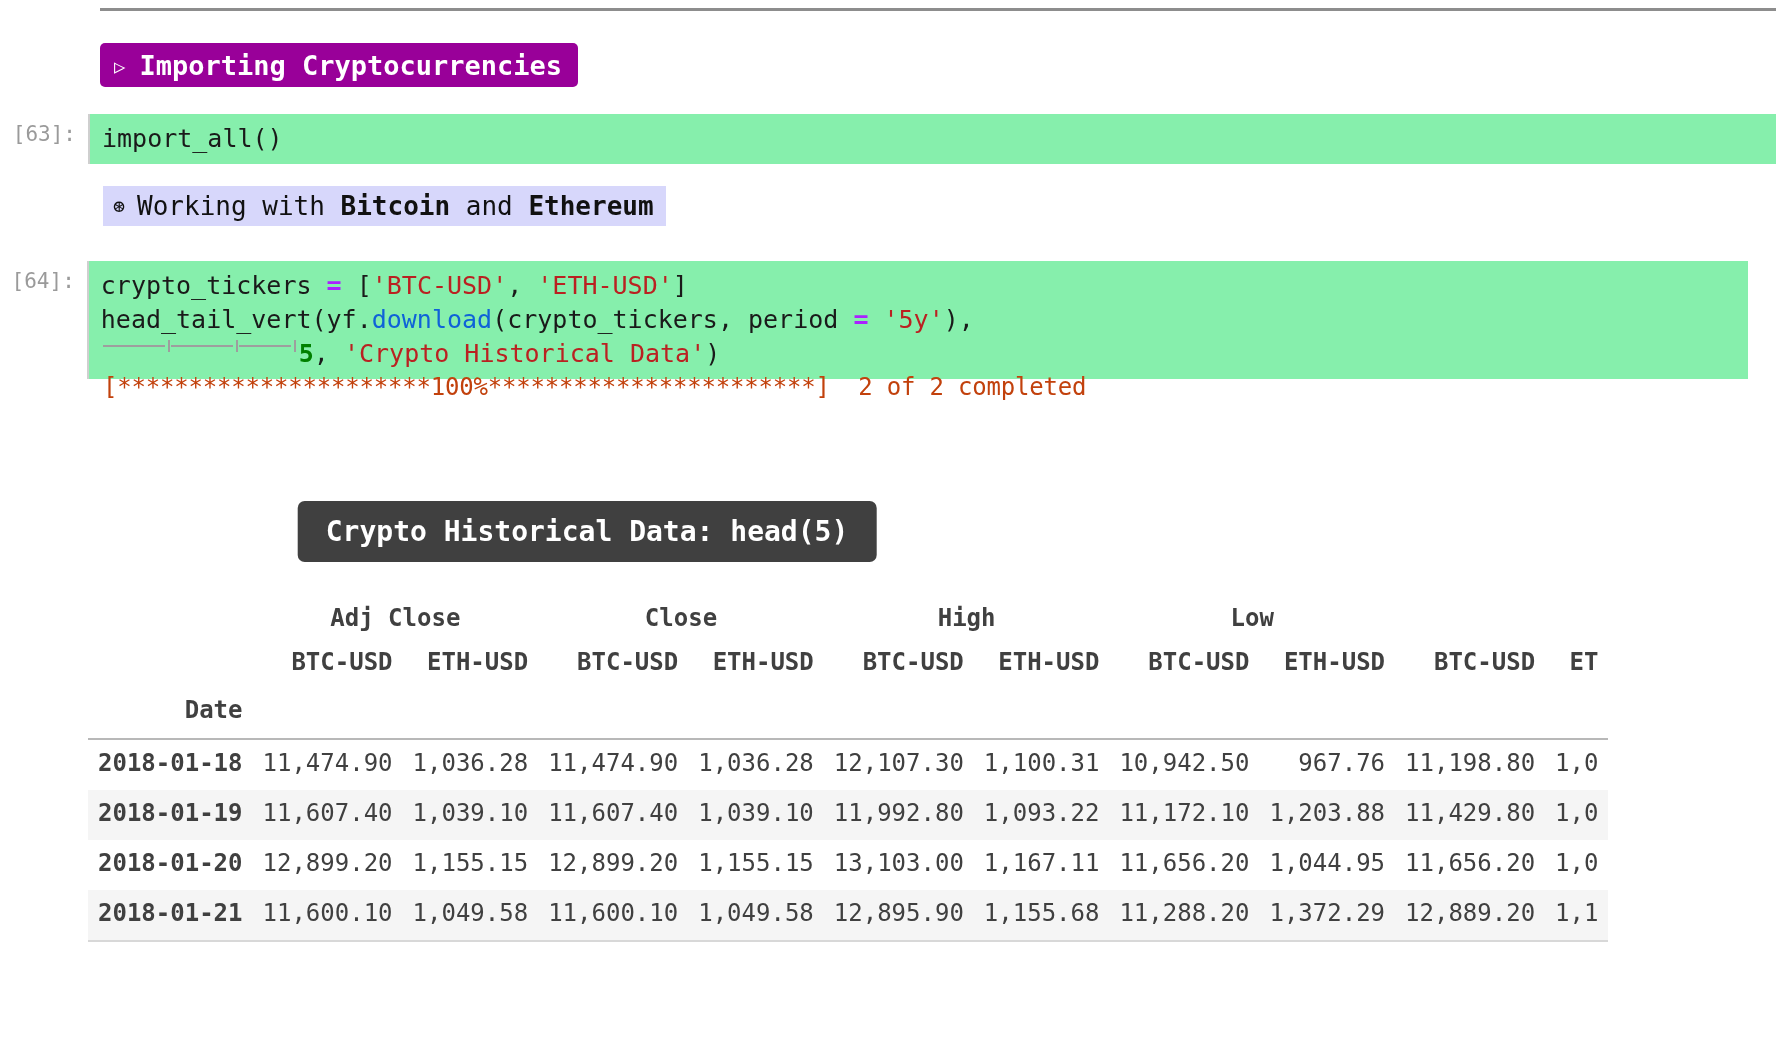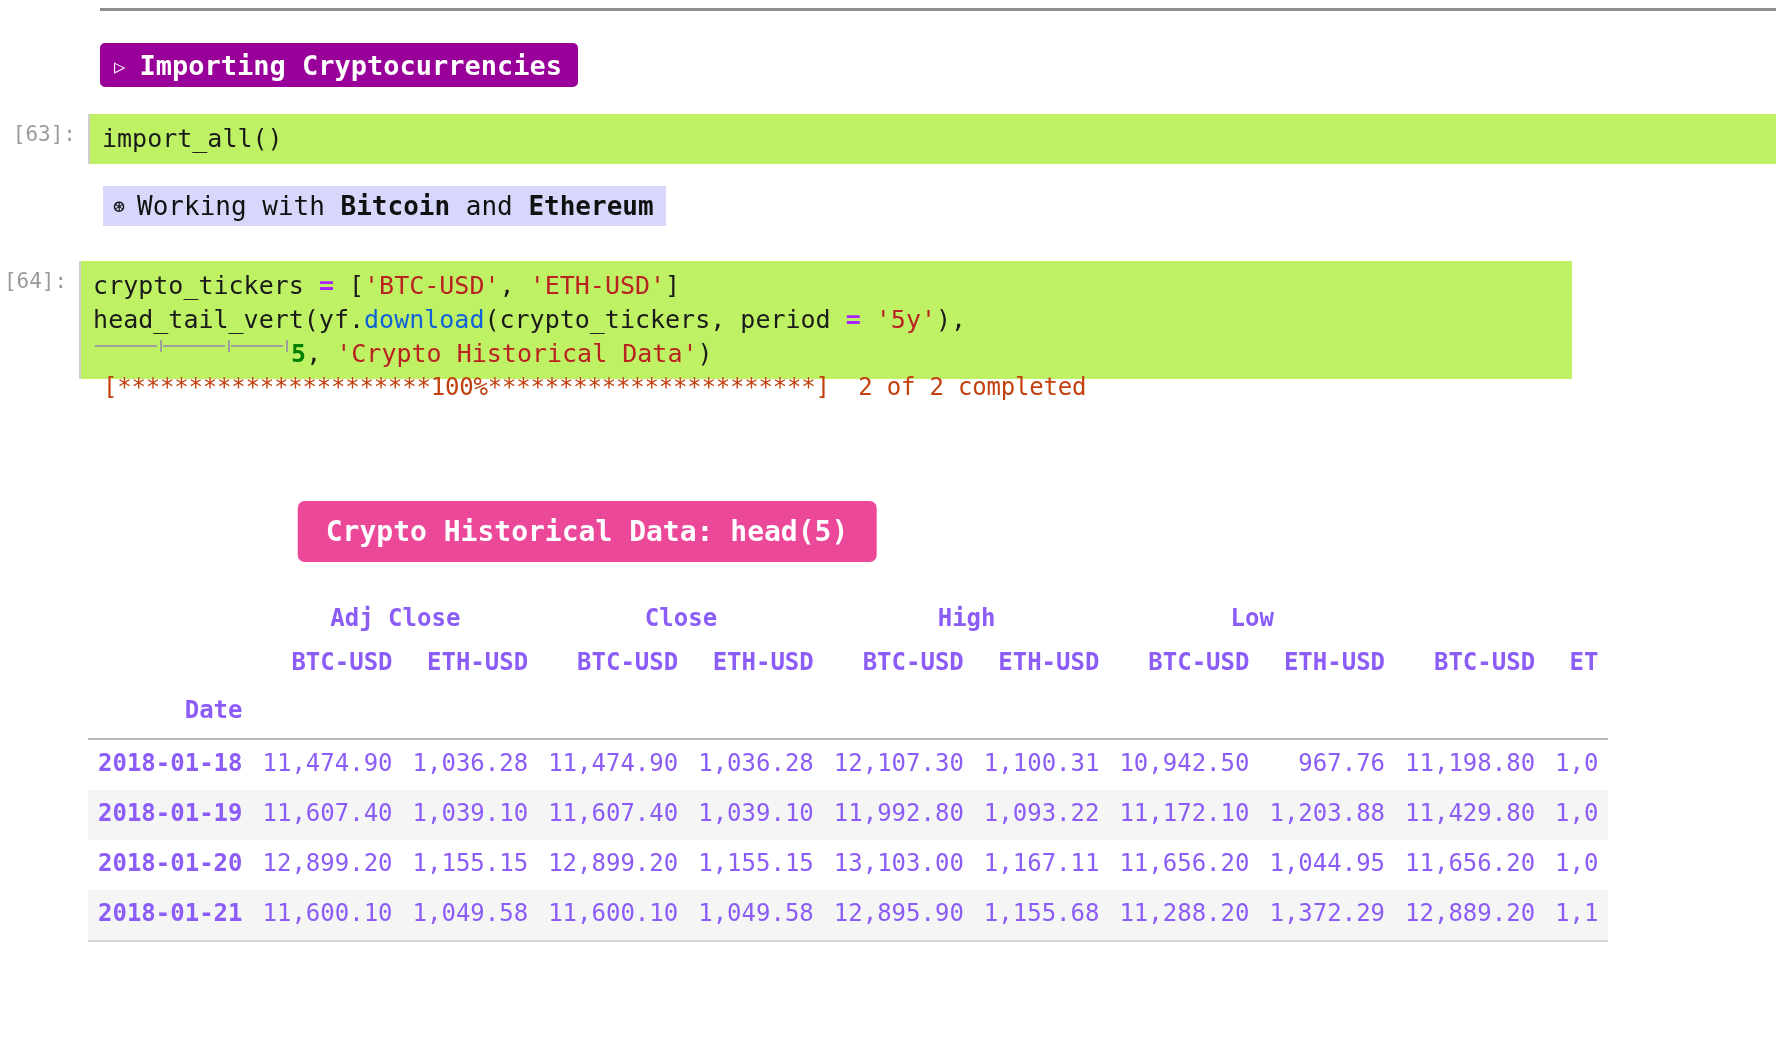--- a/index.html
+++ b/index.html
@@ -61,21 +61,21 @@
   .prompt {
     color: #9a9a9a;
     font-size: 21px;
     width: 88px;
     text-align: right;
     padding-right: 12px;
     padding-top: 8px;
     white-space: nowrap;
   }
   .code-box {
-    background: #bef264;
+    background: #86efac;
     border-left: 2px solid #cfcfcf;
     padding: 8px 10px 8px 12px;
     font-size: 25px;
     line-height: 34px;
     color: #1a1a1a;
     white-space: pre;
   }
   .tok-op   { color: #aa22ff; font-weight: bold; }
   .tok-str  { color: #ba2121; }
   .tok-fn   { color: #0f62d8; }
@@ -98,36 +98,36 @@
     color: #c2410c;
     white-space: pre;
     letter-spacing: -0.2px;
   }
 
   
   .title-badge {
     position: absolute;
     left: 587px; top: 501px;
     transform: translateX(-50%);
-    background: #ec4899;
+    background: #404040;
     color: #ffffff;
     font-weight: bold;
     font-size: 28px;
     padding: 14px 28px;
     border-radius: 7px;
     white-space: nowrap;
   }
 
   
   .df {
     position: absolute;
     left: 88px; top: 594px;
     border-collapse: collapse;
     font-size: 24px;
-    color: #8b5cf6;
+    color: #404040;
     white-space: nowrap;
   }
   .df th, .df td {
     padding: 10px 10px;
     text-align: right;
     font-weight: normal;
     vertical-align: bottom;
   }
   .df thead th.group {
     font-weight: bold;
@@ -171,21 +171,21 @@
   <div class="cell" style="left:0px; top:114px; width:1776px;">
     <div class="prompt">[63]:</div>
     <div class="code-box" style="width:1688px;"><span>import_all()</span></div>
   </div>
 
   <div class="h-lav">
     <span class="marker">⊛</span>
     <span><span>Working with </span><b>Bitcoin</b><span> and </span><b>Ethereum</b></span>
   </div>
 
-  <div class="cell" style="left:0px; top:261px; width:1572px;">
+  <div class="cell" style="left:0px; top:261px; width:1748px;">
     <div class="prompt">[64]:</div>
     <div class="code-box" style="width:1688px;"><span><span>crypto_tickers </span><span class="tok-op">=</span><span> [</span><span class="tok-str">'BTC-USD'</span><span>, </span><span class="tok-str">'ETH-USD'</span><span>]</span></span>
 <span><span>head_tail_vert(yf.</span><span class="tok-fn">download</span><span>(crypto_tickers, period </span><span class="tok-op">=</span><span> </span><span class="tok-str">'5y'</span><span>),</span></span>
 <span><span class="indent-guides"><svg width="198" height="20" viewBox="0 0 198 20" xmlns="http://www.w3.org/2000/svg">
   <g stroke="#9e9e9e" stroke-width="2" fill="none">
     <line x1="2" y1="10" x2="64" y2="10"></line>
     <line x1="68" y1="4" x2="68" y2="16"></line>
     <line x1="70" y1="10" x2="132" y2="10"></line>
     <line x1="136" y1="4" x2="136" y2="16"></line>
     <line x1="138" y1="10" x2="190" y2="10"></line>

